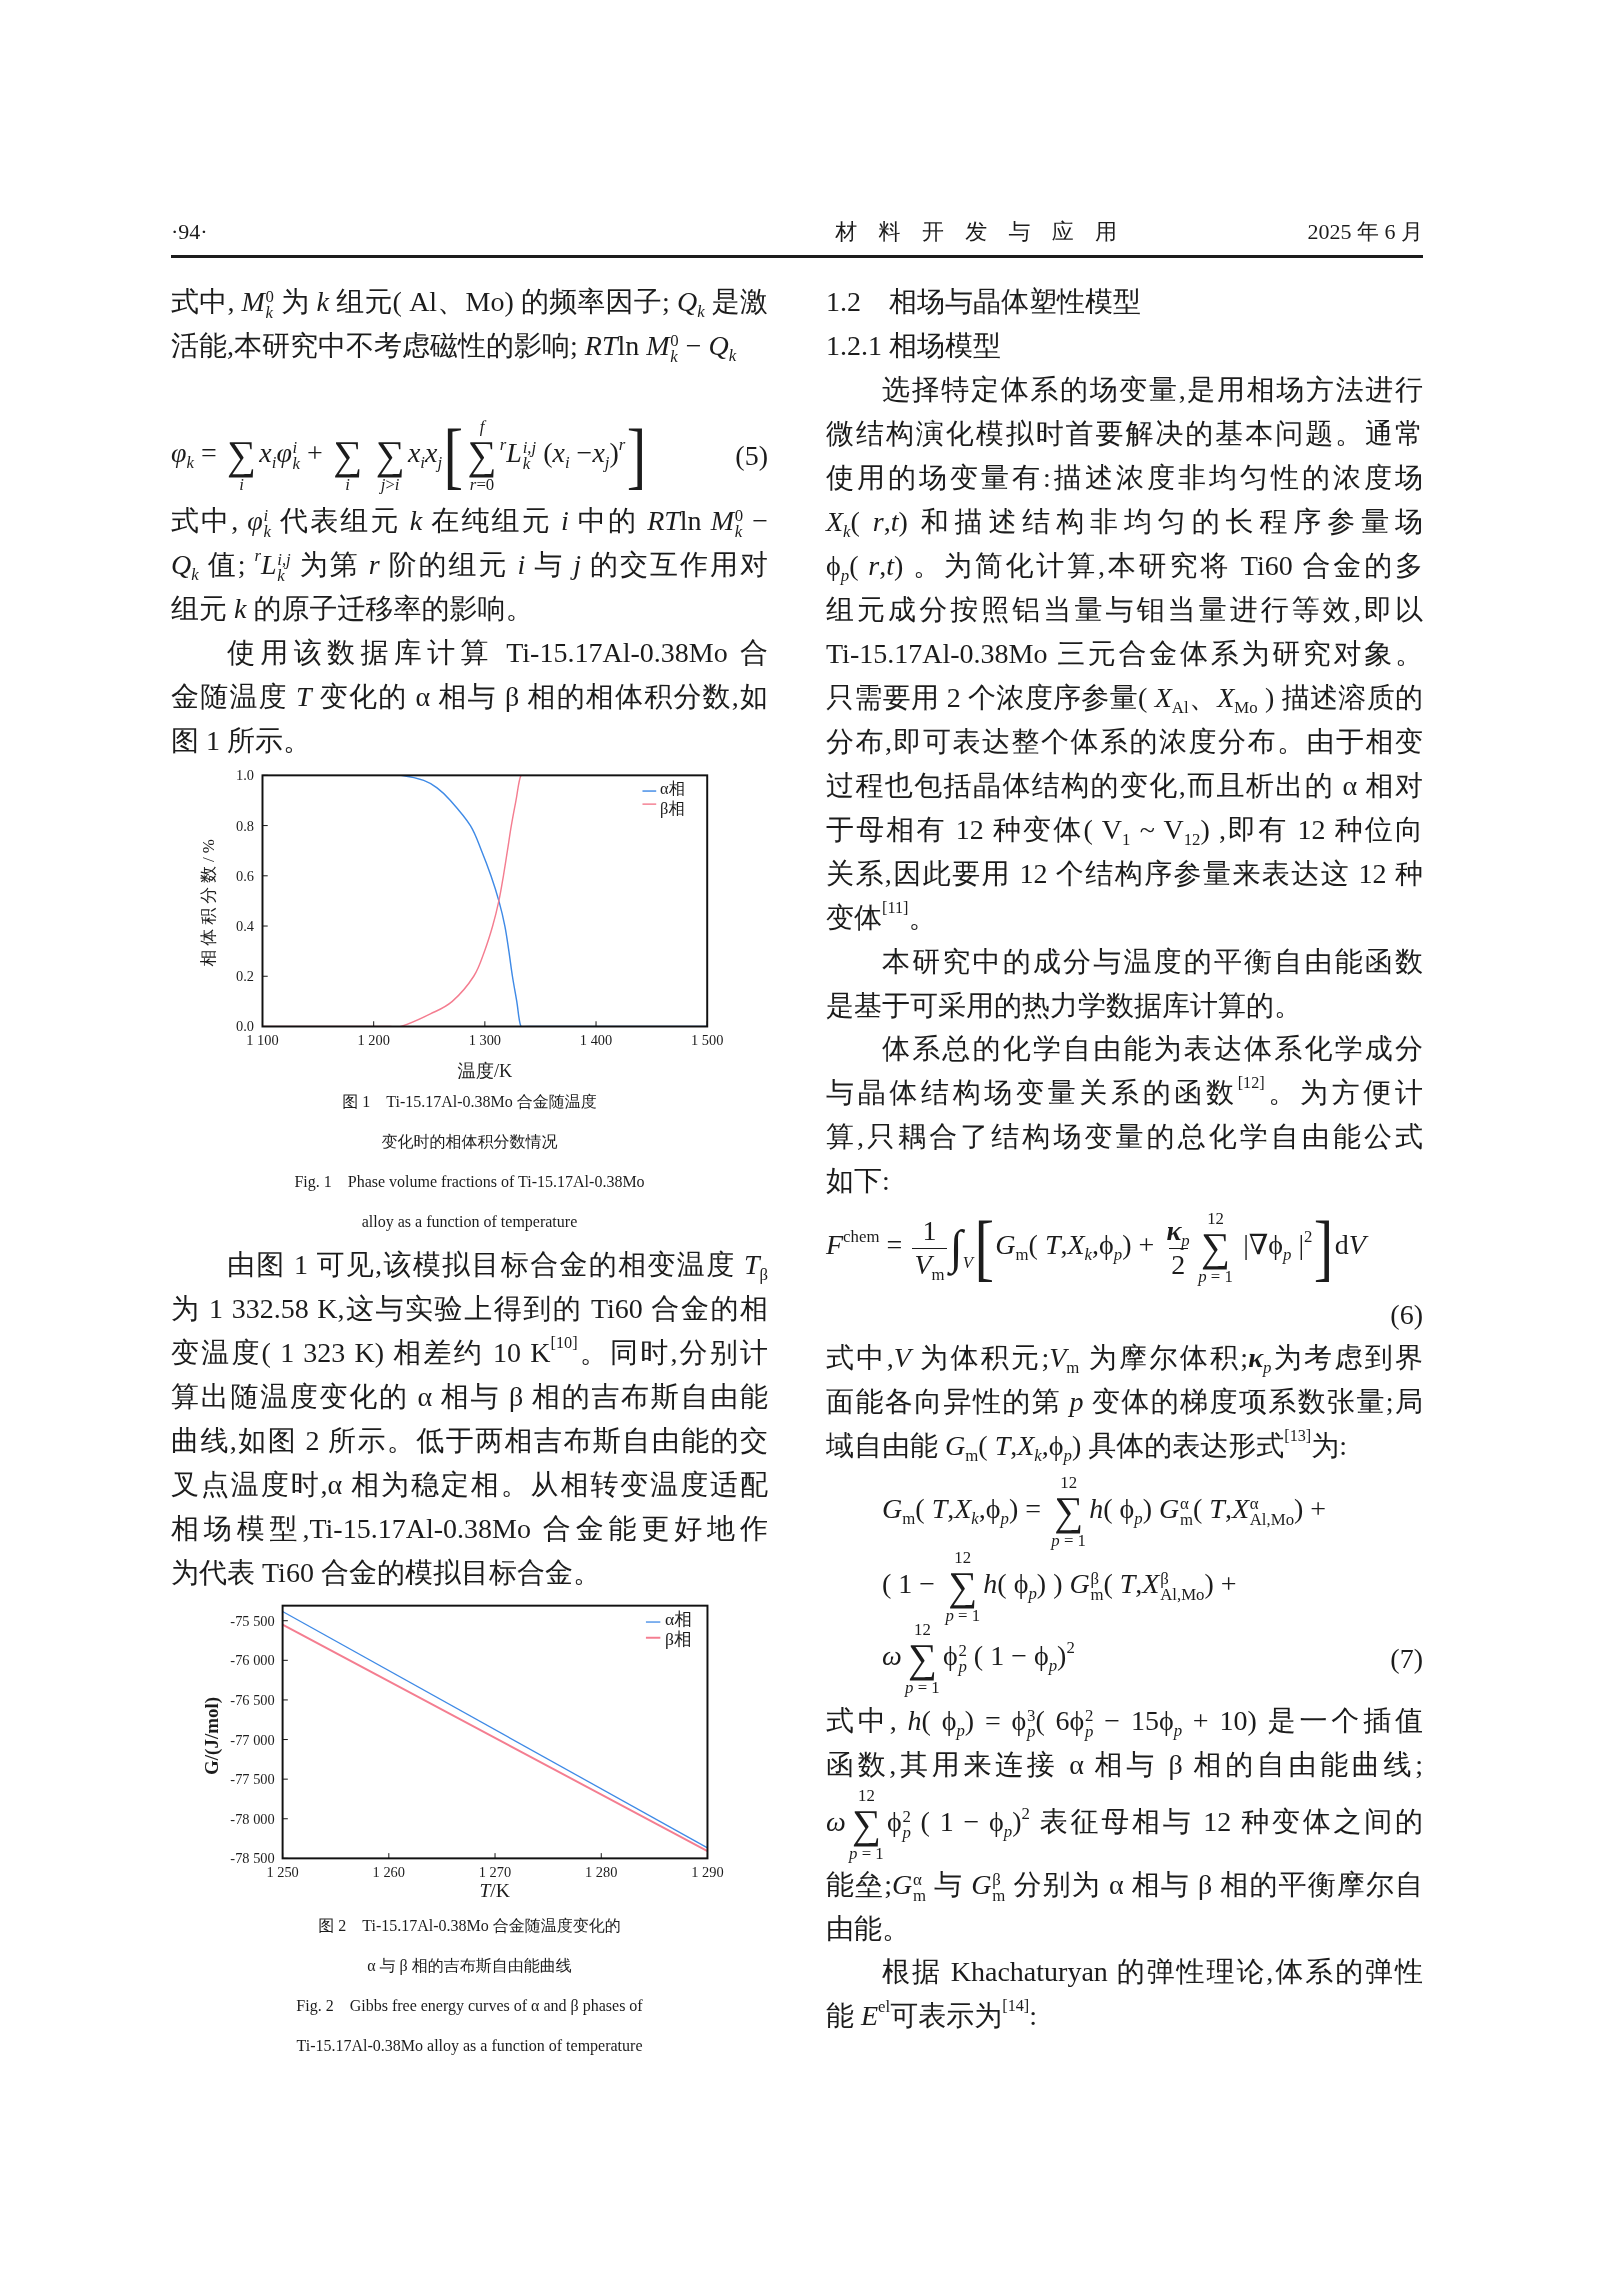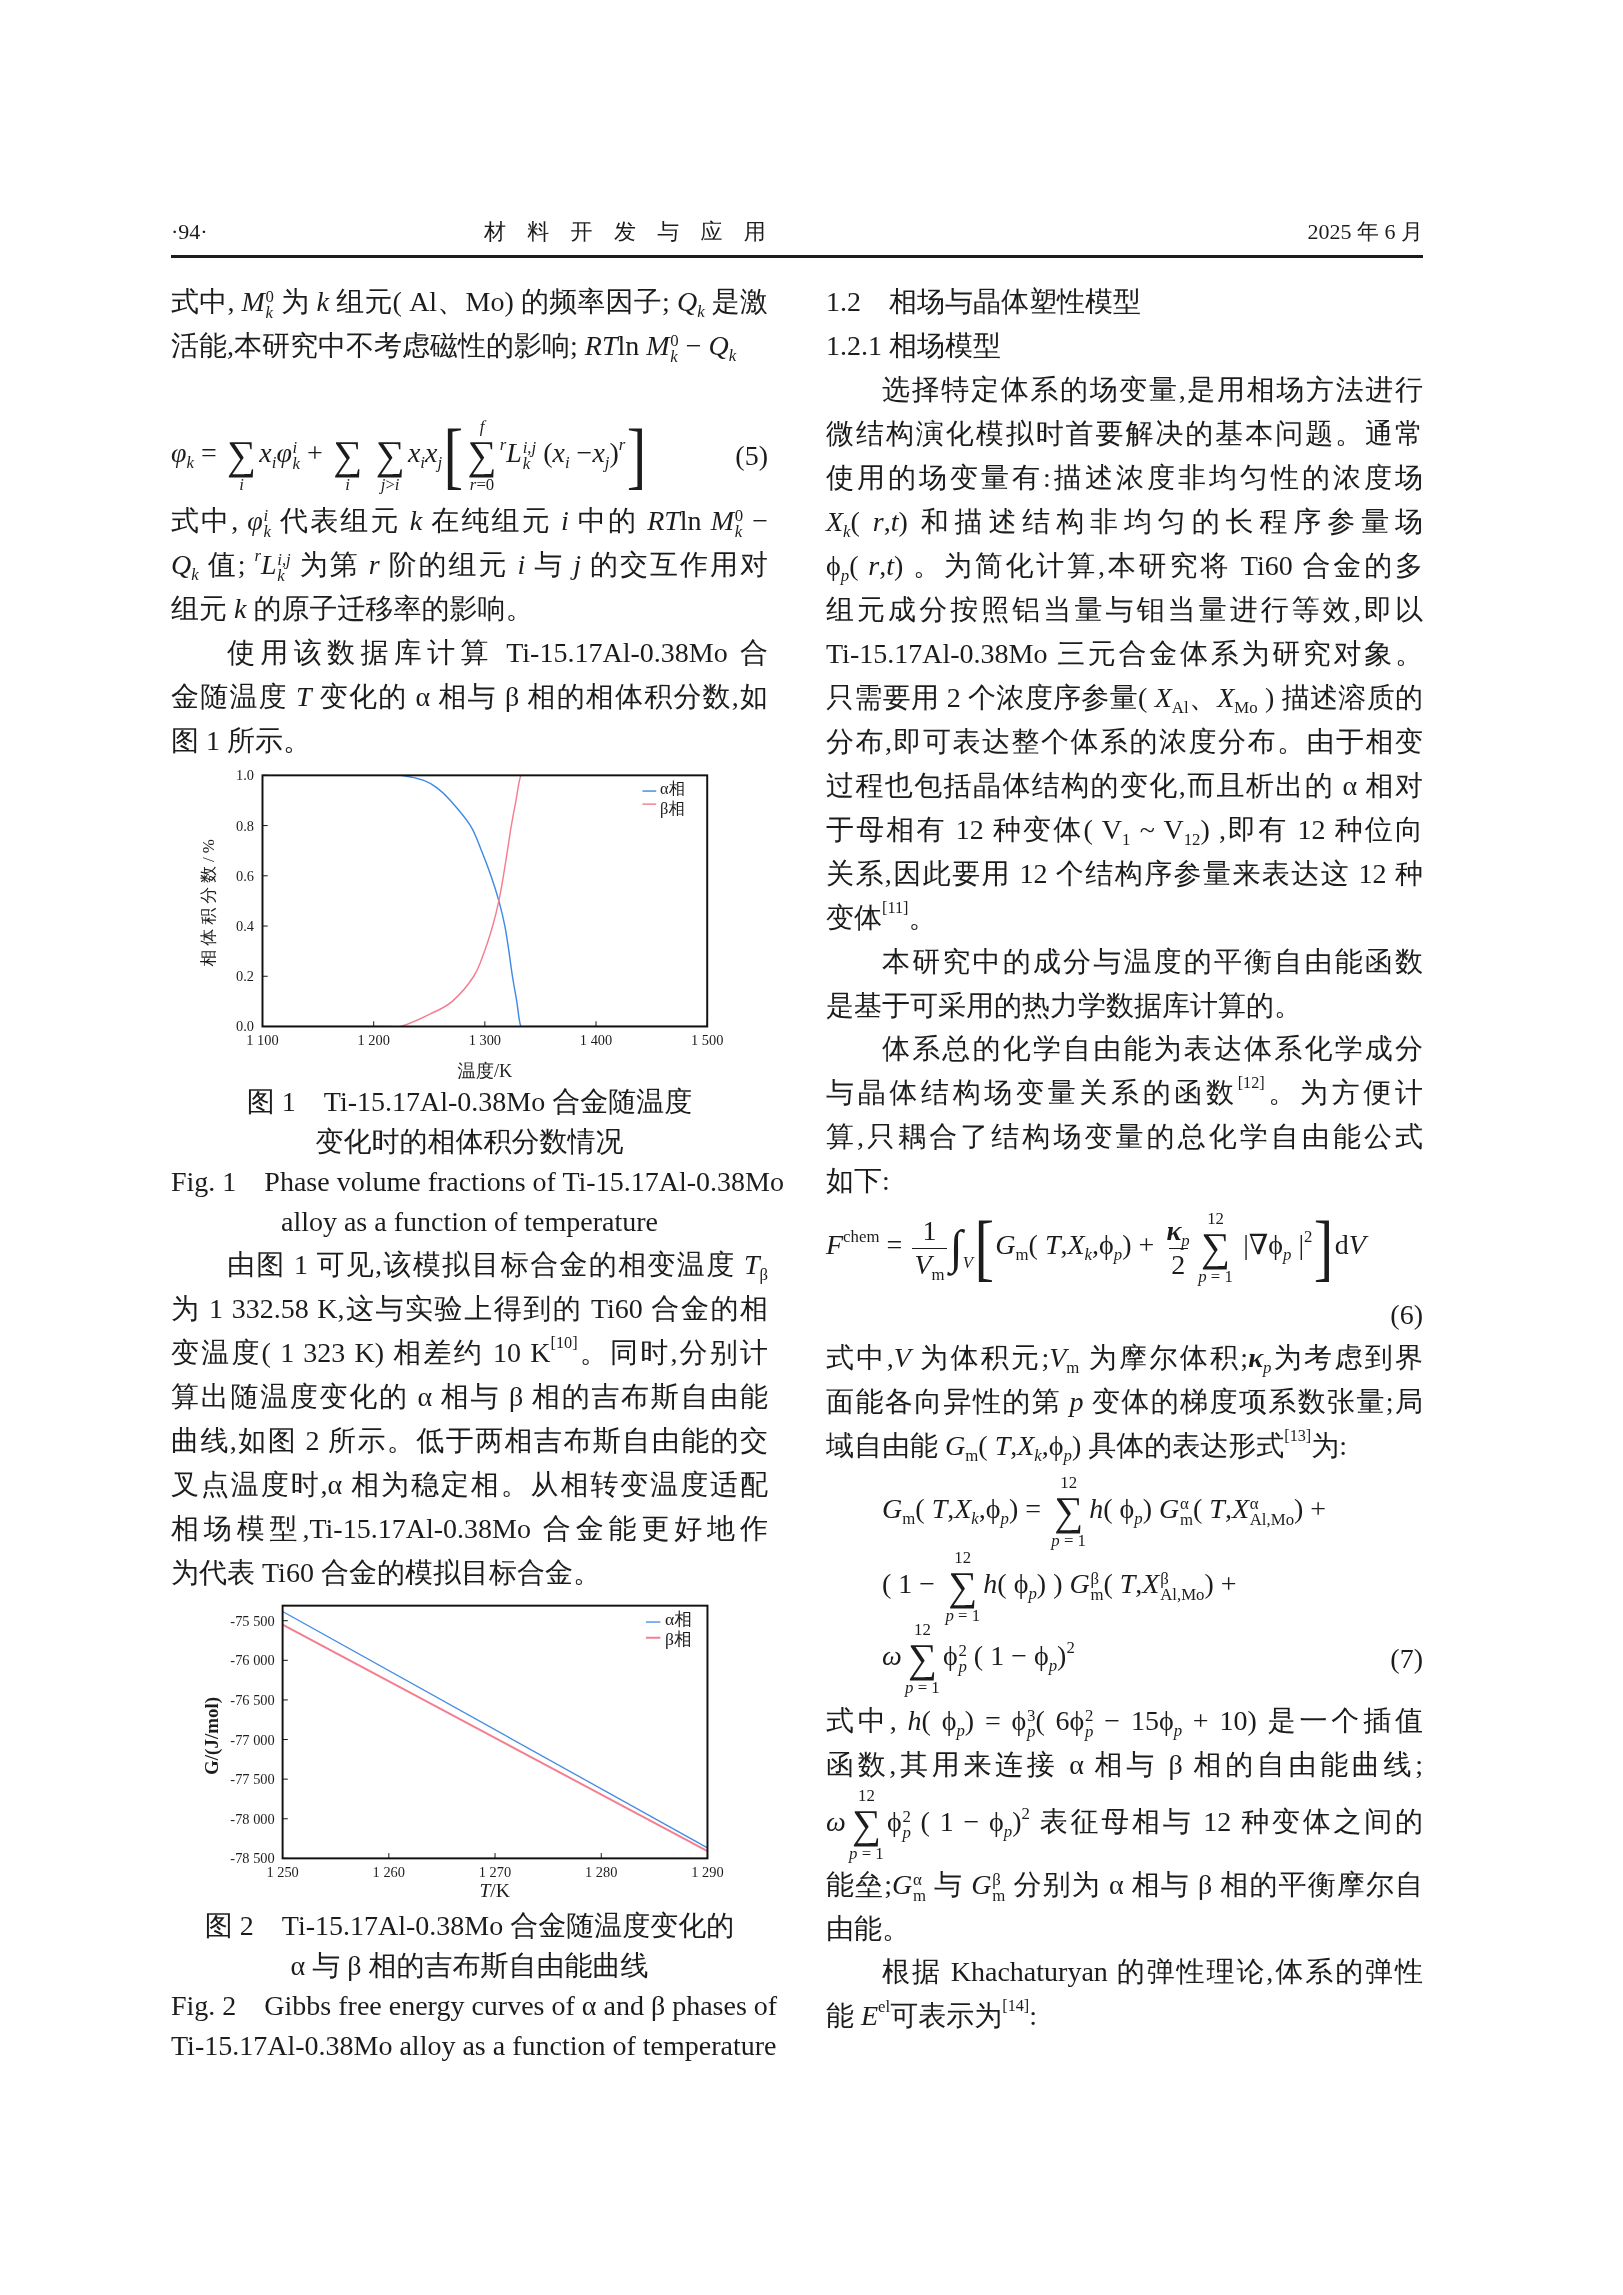--- a/index.html
+++ b/index.html
@@ -3,24 +3,24 @@
 <meta charset="utf-8">
 <style>
 *{box-sizing:border-box;margin:0;padding:0}
 html,body{background:#fff}
 #page{position:relative;width:1623px;height:2295px;background:#fff;color:#1c1c1c;font-family:"Liberation Serif","DejaVu Serif",serif;overflow:hidden}
 .block{position:absolute;width:597px}
 .line{font-size:28px;line-height:44px;min-height:44px;white-space:nowrap}
 .para .line{text-align:justify;text-align-last:justify}
 .para .line:last-child{text-align-last:left}
 .indent .line:first-child{text-indent:56px}
-.cap .line{font-size:28px;line-height:40px;min-height:40px;text-align:center;text-align-last:center}
+.cap .line{font-size:16px;line-height:40px;min-height:40px;text-align:center;text-align-last:center}
 .hdr{position:absolute;top:213px;font-size:22px;line-height:37px;white-space:nowrap}
 .hdr-left{left:171px}
-.hdr-center{left:484px;width:641px;text-align:left;letter-spacing:7.9px}
+.hdr-center{left:484px;width:641px;text-align:right;letter-spacing:7.9px}
 .hdr-right{left:1112px;width:311px;text-align:right}
 .hdr-rule{position:absolute;left:171px;top:255px;width:1252px;height:3.3px;background:#1c1c1c}
 .eq{display:flex;align-items:center;font-size:28px;white-space:nowrap}
 .eq-body{line-height:44px}
 .eq-num{margin-left:auto}
 .eqnum-line{font-size:28px;line-height:44px;text-align:right}
 .chart{position:absolute;overflow:visible}
 .r-i{font-style:italic}
 .r-b{font-weight:normal}
 .r-bi{font-weight:bold;font-style:italic}

